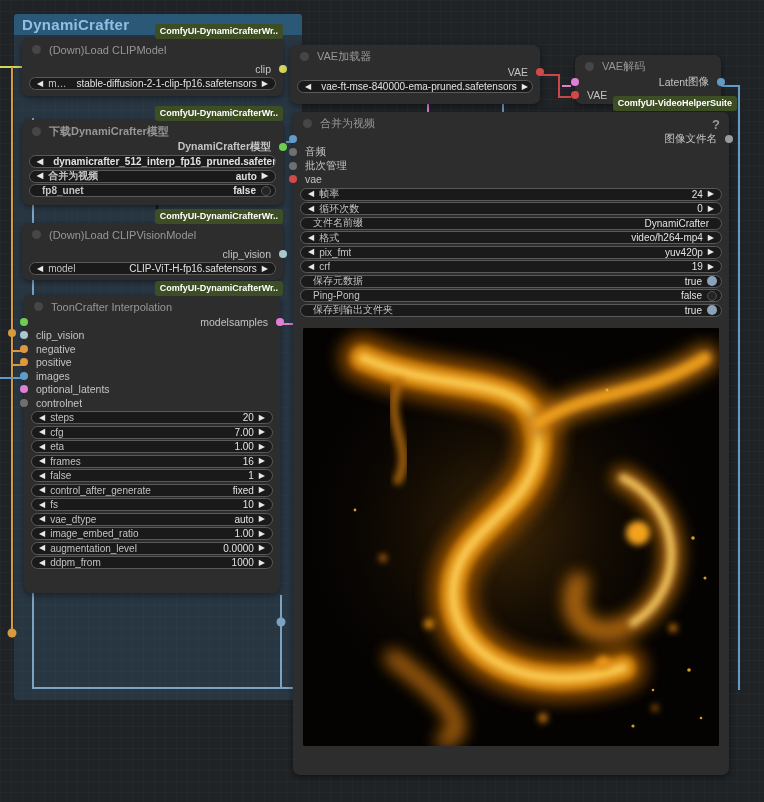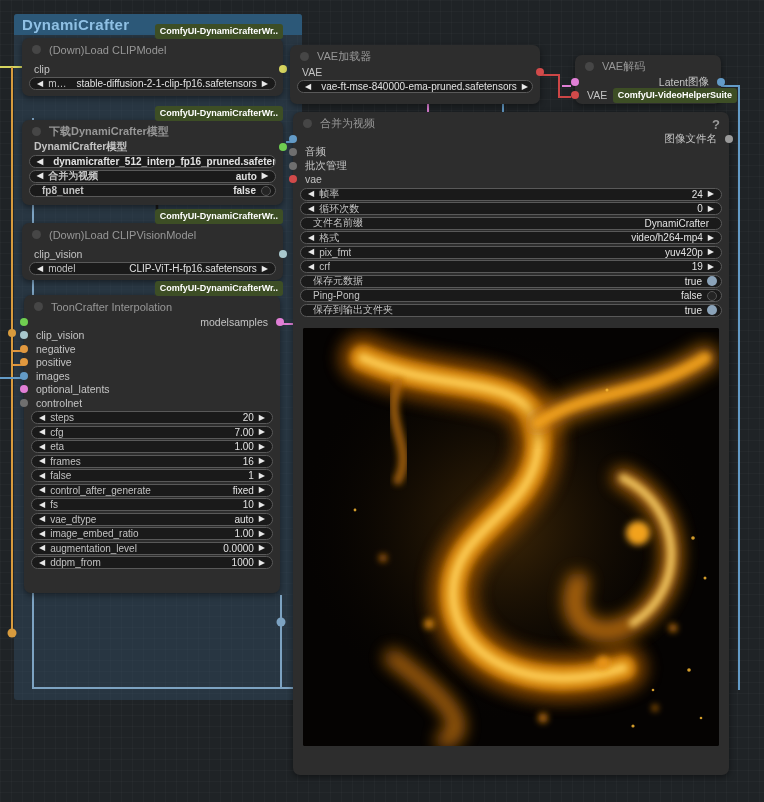--- a/index.html
+++ b/index.html
@@ -22,21 +22,21 @@
   .group-title{font-size:15px; font-weight:bold; color:#8fc0e4; letter-spacing:.3px;}
   
   #wires{position:absolute; left:0; top:0; z-index:1; pointer-events:none;}
   
   .node{position:absolute; background:#2d2d2d; border-radius:7px; z-index:2;
     box-shadow:0 2px 6px rgba(0,0,0,0.45); font-size:11px;}
   .node-title{height:20px; display:flex; align-items:center; gap:8px; padding:3px 10px 0; color:#979797;}
   .collapse-dot{width:9px; height:9px; border-radius:50%; background:#464646; flex:none;}
   .srow{height:13.5px; position:relative; display:flex; align-items:center;
     padding:0 12px; font-size:10.5px; color:#c3c3c3;}
-  .srow.out{}
+  .srow.out{justify-content:flex-end;}
   .srow.both{justify-content:flex-end;}
   .in-dot{position:absolute; left:-4px; top:50%; margin-top:-4px; width:8px; height:8px; border-radius:50%;}
   .out-dot{position:absolute; right:-4px; top:50%; margin-top:-4px; width:8px; height:8px; border-radius:50%;}
   .gap4{height:4px;}
   
   .widget{height:13px; margin:1.5px 7px; background:#1a1a1a; border:1px solid #595959;
     border-radius:7px; display:flex; align-items:center; padding:0 7px; font-size:10px;
     color:#cfcfcf; white-space:nowrap; overflow:hidden;}
   .wlabel{color:#c3c3c3; margin:0 5px; overflow:hidden; text-overflow:ellipsis;}
   .wvalue{margin-left:auto; margin-right:5px; color:#e2e2e2;}
@@ -408,15 +408,15 @@
             <circle cx="398" cy="390" r="1.3"></circle>
         </g>
       </svg>
     </div>
   </div>
 
   <div class="badge" style="right:481px; top:24px;">ComfyUI-DynamiCrafterWr..</div>
   <div class="badge" style="right:481px; top:106px;">ComfyUI-DynamiCrafterWr..</div>
   <div class="badge" style="right:481px; top:209px;">ComfyUI-DynamiCrafterWr..</div>
   <div class="badge" style="right:481px; top:281px;">ComfyUI-DynamiCrafterWr..</div>
-  <div class="badge" style="right:27px;  top:88px;text-align:right;">ComfyUI-VideoHelperSuite</div>
+  <div class="badge" style="right:27px;  top:96px;text-align:right;">ComfyUI-VideoHelperSuite</div>
 
 </div>
 
 </body></html>

